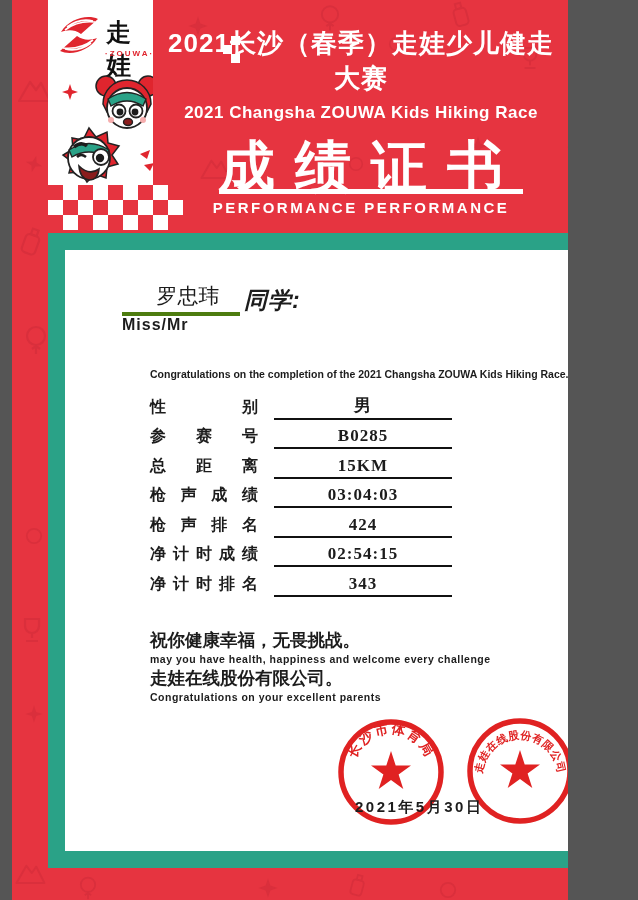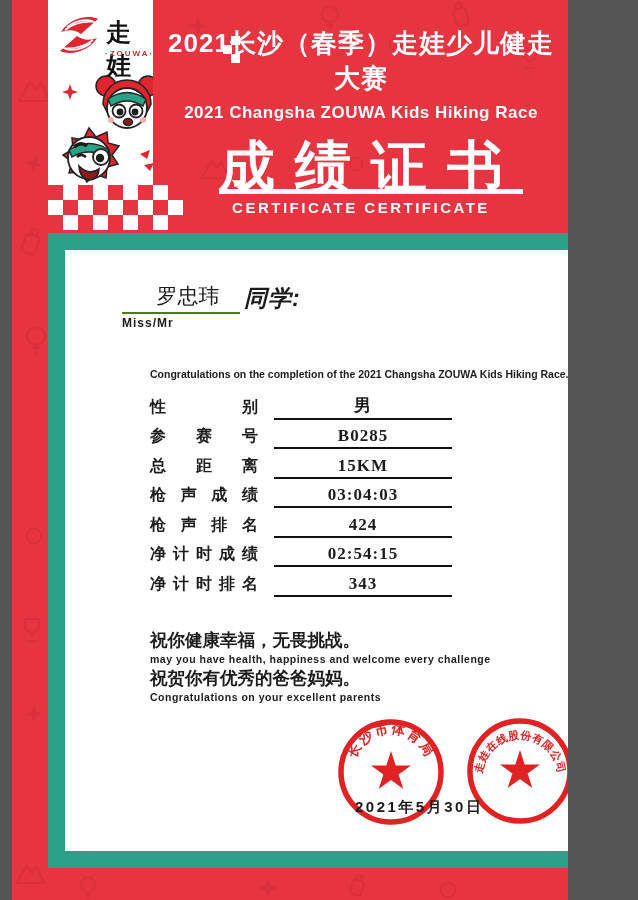--- a/index.html
+++ b/index.html
@@ -28,24 +28,24 @@
   .pix-l{left:211px;top:36px;}
   .pix-l i:nth-child(1){left:8px;top:0;} .pix-l i:nth-child(2){left:0;top:9px;} .pix-l i:nth-child(3){left:8px;top:18px;}
   .pix-r{left:590px;top:36px;}
   .pix-r i:nth-child(1){left:0;top:0;} .pix-r i:nth-child(2){left:8px;top:9px;} .pix-r i:nth-child(3){left:0;top:18px;}
 
   
   .frame{position:absolute;left:36px;top:233px;width:566px;height:635px;background:#2aa287;z-index:3;}
   .paper{position:absolute;left:17px;top:17px;width:532px;height:601px;background:#fff;color:#1c1c1c;}
 
   .name-row{position:absolute;left:57px;top:32px;display:flex;align-items:flex-end;}
-  .name-line{display:inline-block;width:104px;border-bottom:2px solid #4d7c0f;text-align:center;
+  .name-line{display:inline-block;width:104px;border-bottom:4px solid #4d7c0f;text-align:center;
              font-family:"Liberation Serif","DejaVu Serif",serif;font-size:21px;padding:0 0 2px 14px;}
   .salutation{font-size:23px;font-weight:900;margin-left:4px;letter-spacing:1px;font-style:italic;}
-  .name-hint{position:absolute;left:57px;top:66px;font-size:12px;font-weight:800;letter-spacing:1px;}
+  .name-hint{position:absolute;left:57px;top:66px;font-size:16px;font-weight:800;letter-spacing:1px;}
 
   .congrats-zh{position:absolute;left:85px;top:90px;font-size:17.5px;font-weight:900;letter-spacing:.5px;}
   .congrats-en{position:absolute;left:85px;top:118px;font-size:10.5px;font-weight:800;white-space:nowrap;}
 
   .fields{position:absolute;left:85px;top:140px;}
   .field-row{display:flex;align-items:flex-end;height:29.5px;}
   .field-label{display:flex;justify-content:space-between;width:108px;font-size:16px;font-weight:900;padding-bottom:2px;}
   .field-line{width:178px;margin-left:16px;border-bottom:2px solid #111;text-align:center;
               font-family:"Liberation Serif","DejaVu Serif",serif;font-size:17px;font-weight:700;
               letter-spacing:1px;padding-bottom:1px;}
@@ -243,21 +243,21 @@
     </span>
   <span class="pix pix-r">
       <i></i>
       <i></i>
       <i></i>
     </span>
   <div class="header">
     <h1 class="main-title">2021长沙（春季）走娃少儿健走大赛</h1>
     <div class="sub-title">2021 Changsha ZOUWA Kids Hiking Race</div>
     <div class="cert-title">成绩证书</div>
-    <div class="cert-sub">CERTIFICATE CERTIFICATE</div>
+    <div class="cert-sub">PERFORMANCE PERFORMANCE</div>
   </div>
 
   <div class="frame">
     <div class="paper">
 
       <div class="name-row">
         <span class="name-line"><span>罗忠玮</span></span>
         <span class="salutation">同学:</span>
       </div>
       <div class="name-hint">Miss/Mr</div>
@@ -323,21 +323,21 @@
               <span>时</span>
               <span>排</span>
               <span>名</span>
             </div>
             <div class="field-line">343</div>
           </div>
         </div>
 
       <div class="wish-zh1">祝你健康幸福，无畏挑战。</div>
       <div class="wish-en1">may you have health, happiness and welcome every challenge</div>
-      <div class="wish-zh2">祝贺你有优秀的爸爸妈妈。</div>
+      <div class="wish-zh2">走娃在线股份有限公司。</div>
       <div class="wish-en2">Congratulations on your excellent parents</div>
 
       <svg class="stamp stamp-left" width="110" height="110" viewBox="0 0 110 110">
         <defs>
             <path id="arcL" d="M 22 70 A 37 37 0 1 1 88 70"></path>
           </defs>
         <circle cx="55" cy="55" r="50" fill="none" stroke="#e02222" stroke-width="5.5"></circle>
         <path d="M55,34 L59.7,48.5 L75,48.5 L62.6,57.5 L67.3,72 L55,63 L42.7,72 L47.4,57.5 L35,48.5 L50.3,48.5 Z" fill="#e02222"></path>
         <text font-size="13.5" letter-spacing="2"><textPath href="#arcL" startOffset="50%" text-anchor="middle" id="stamp-text-0">长沙市体育局</textPath></text>
       </svg>

